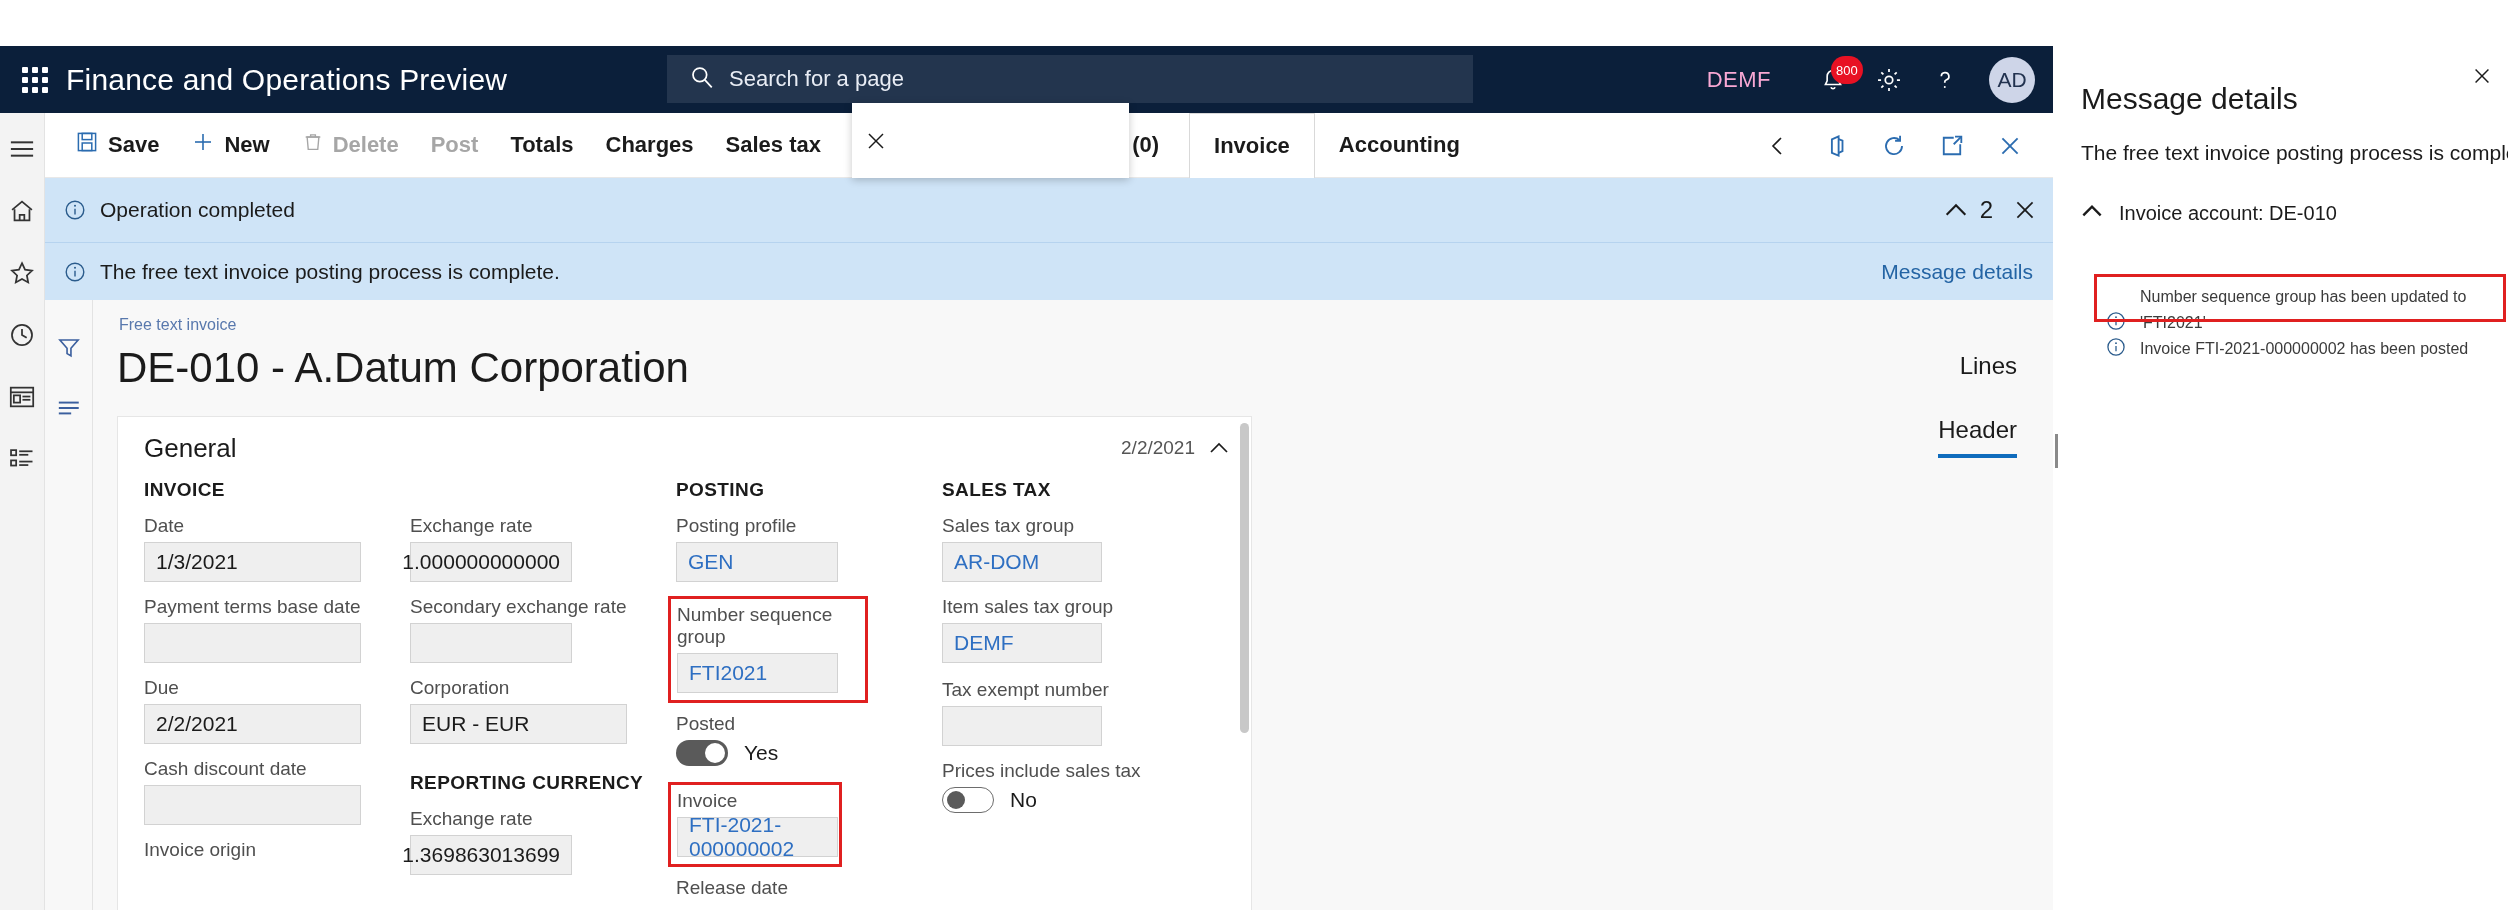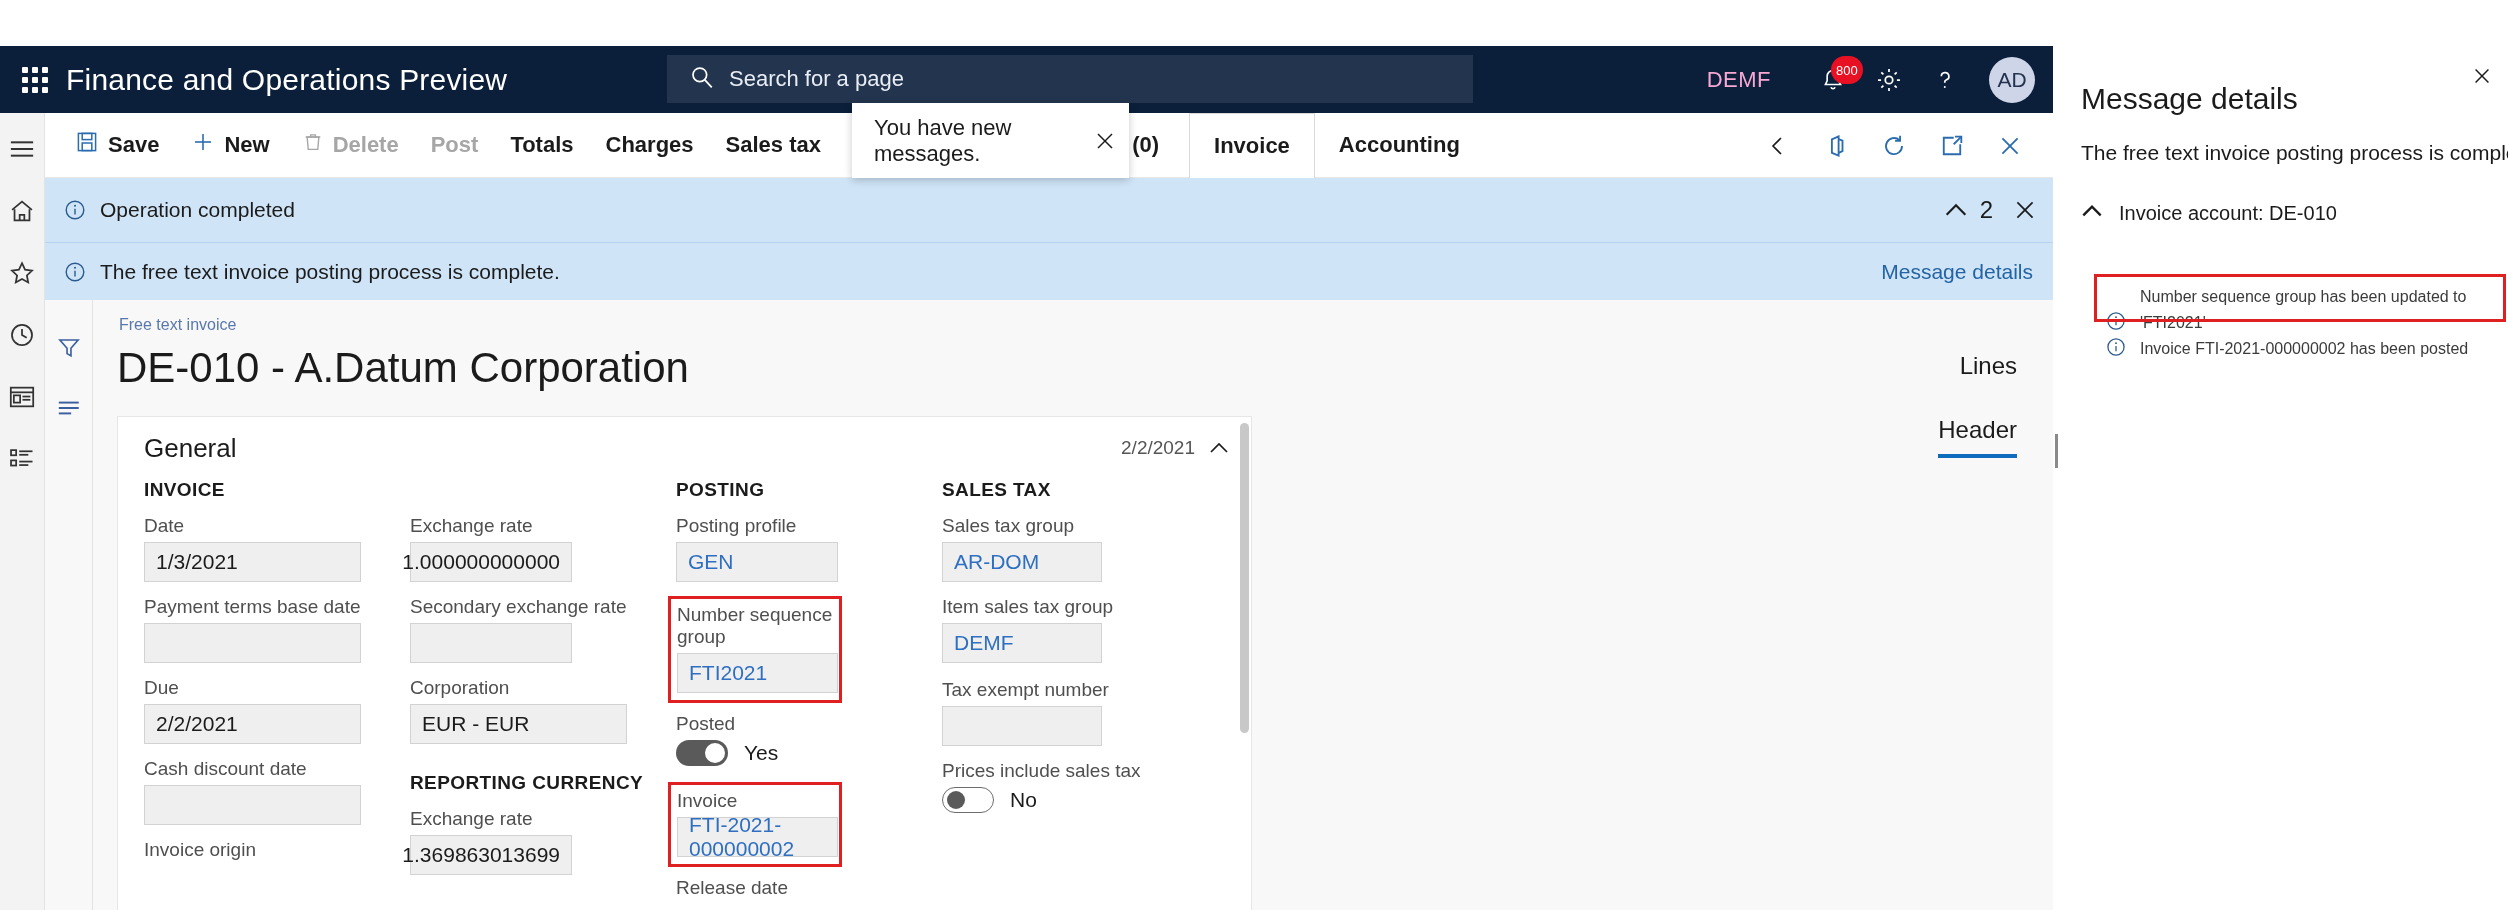--- a/index.html
+++ b/index.html
@@ -179,21 +179,21 @@
     font-size: 21px; color:#1b1b1b;
   }
   .fld .inp.link { color:#2e6fc2; }
   .fld .inp.num { justify-content: flex-end; }
   .fld .inp.w160 { width: 160px; }
   .fld .inp.w217 { width: 217px; }
   .fld .inp.w162 { width: 162px; }
   .fld .inp.w161 { width: 161px; }
   .fld.boxed {
     border: 3px solid #e02020; padding: 5px 6px 7px 6px; margin-left: -8px; margin-bottom: 10px;
-    width: 174px;
+    width: 200px;
   }
   .fld.boxed.wideb { width: 174px; }
   .toggle-row { display:flex; align-items:center; gap: 16px; }
   .tgl { width: 52px; height: 26px; border-radius: 13px; position: relative; cursor: pointer; }
   .tgl.on { background: #5a5a5a; }
   .tgl.on .knob { position:absolute; right: 3px; top: 3px; width: 20px; height: 20px; border-radius: 50%; background: #ffffff;}
   .tgl.off { background:#ffffff; border: 1px solid #6d6d6d; }
   .tgl.off .knob { position:absolute; left: 4px; top: 3px; width: 18px; height: 18px; border-radius: 50%; background: #5a5a5a;}
   .tgl-lbl { font-size: 21px; color:#1b1b1b; }
 
@@ -424,21 +424,20 @@
         <div class="ico">
           <svg width="26" height="28" viewBox="0 0 24 24" stroke="#2b6cb0" stroke-width="1.7">
               <line x1="5" y1="5" x2="19" y2="19"></line>
               <line x1="19" y1="5" x2="5" y2="19"></line>
             </svg>
         </div>
       </div>
     </div>
 
     <div class="toast">
-      <div class="txt">You have new messages.</div>
       <div class="x">
         <svg width="24" height="24" viewBox="0 0 24 24" stroke="#1b1b1b" stroke-width="1.5">
             <line x1="5" y1="5" x2="19" y2="19"></line>
             <line x1="19" y1="5" x2="5" y2="19"></line>
           </svg>
       </div>
     </div>
 
     <div class="msgbar">
       <div class="msgrow">

